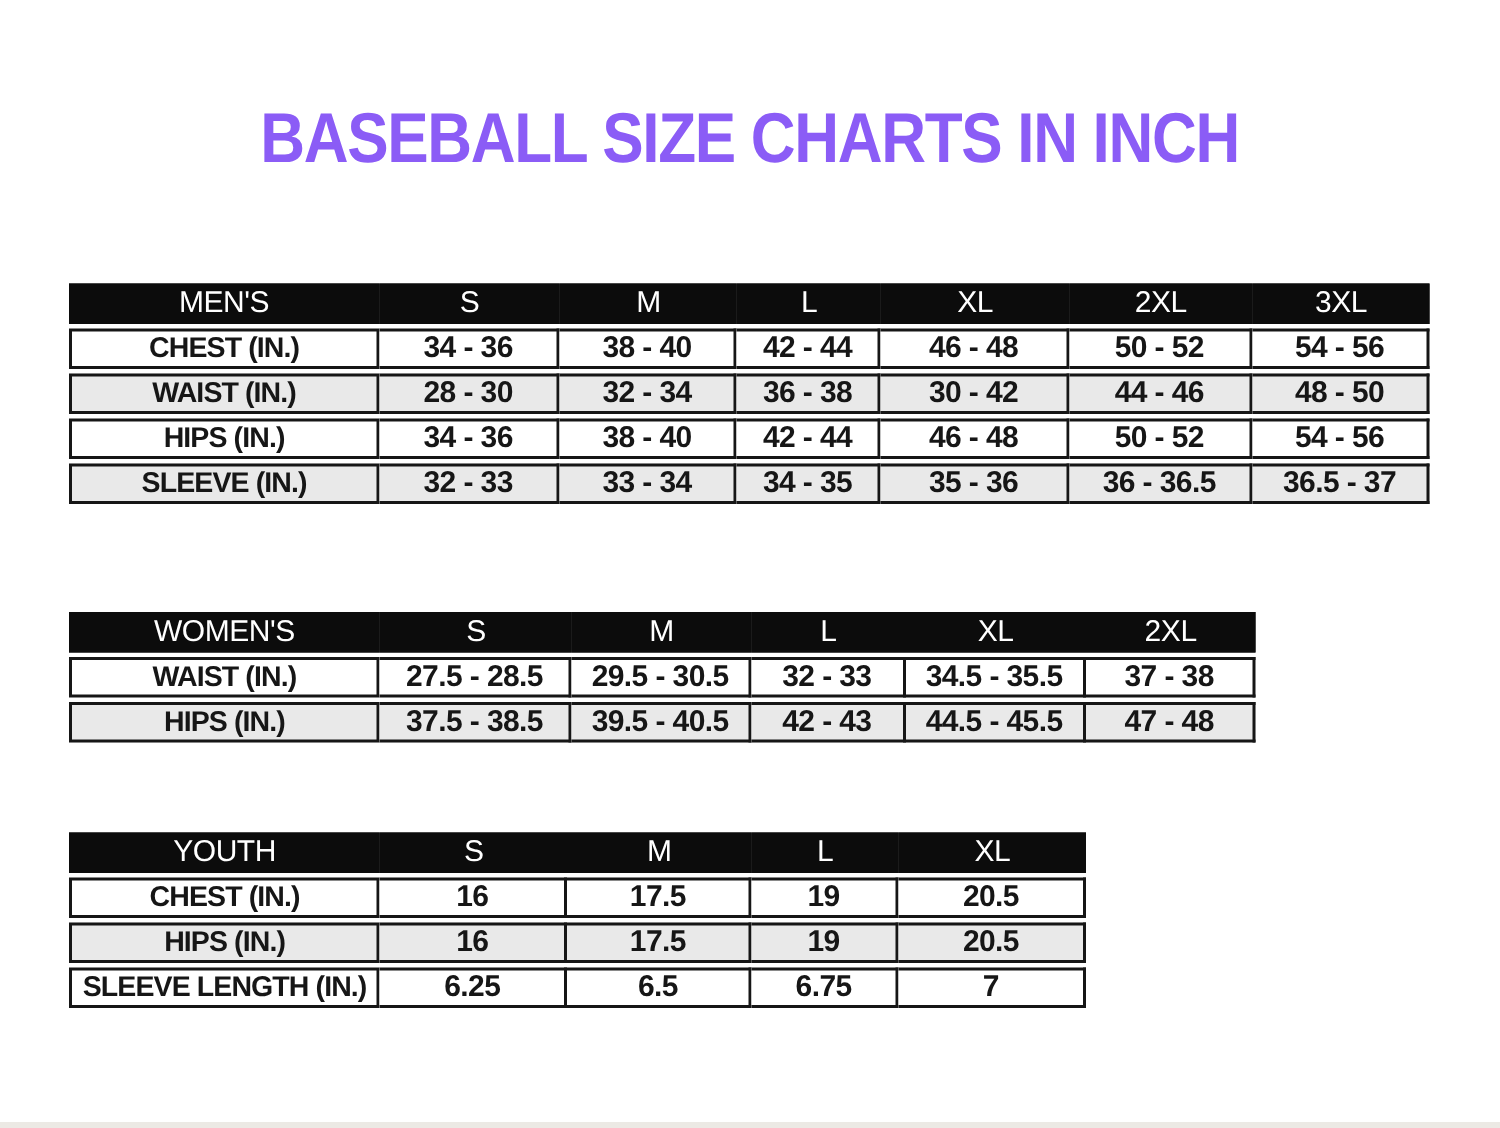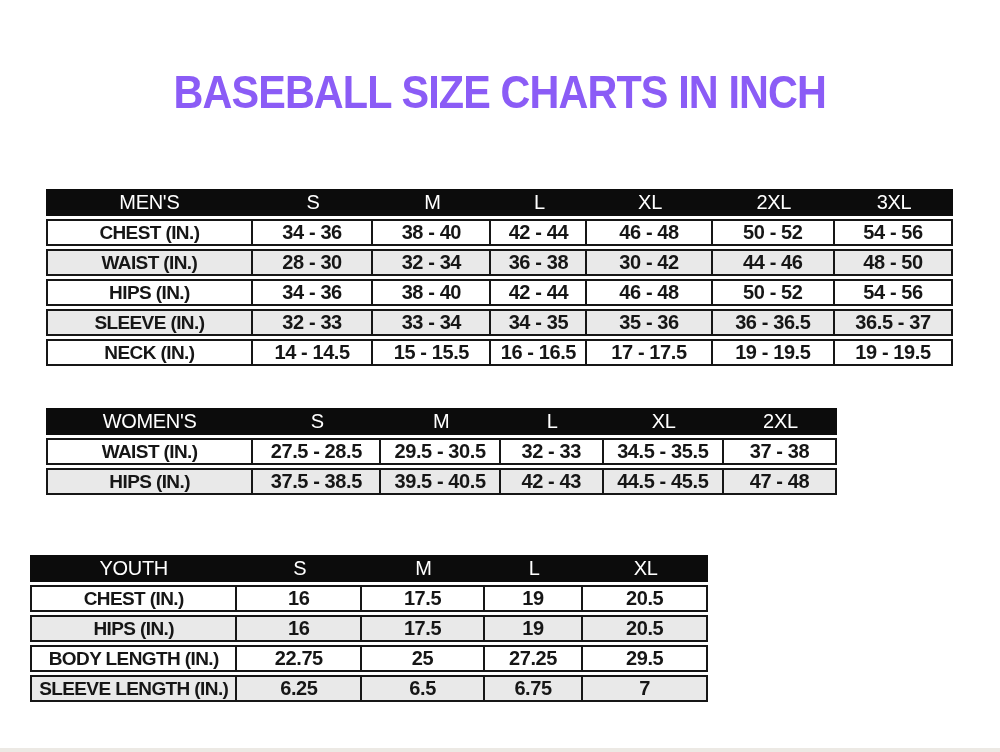--- a/index.html
+++ b/index.html
@@ -33,21 +33,21 @@
 
   
   table.size-table{
     position:absolute;
     border-collapse:separate;
     border-spacing:0 3px;
     table-layout:fixed;
   }
   #t-mens  {left:46px;top:186px;width:907px;}
   #t-womens{left:46px;top:378px;width:791px;margin-top:27px;}
-  #t-youth {left:30px;top:552px;width:678px;}
+  #t-youth {left:46px;top:552px;width:678px;}
 
   .size-table th{
     background:var(--header-bg);
     color:var(--header-text);
     border:2px solid var(--header-bg);
     height:27px;
     font-size:20px;font-weight:normal;
     letter-spacing:-0.3px;
     text-align:center;vertical-align:middle;
     overflow:hidden;white-space:nowrap;
@@ -143,29 +143,20 @@
         </tr>
         <tr>
           <td class="row-label">SLEEVE (IN.)</td>
           <td>32 - 33</td>
           <td>33 - 34</td>
           <td>34 - 35</td>
           <td>35 - 36</td>
           <td>36 - 36.5</td>
           <td>36.5 - 37</td>
         </tr>
-        <tr>
-          <td class="row-label">NECK (IN.)</td>
-          <td>14 - 14.5</td>
-          <td>15 - 15.5</td>
-          <td>16 - 16.5</td>
-          <td>17 - 17.5</td>
-          <td>19 - 19.5</td>
-          <td>19 - 19.5</td>
-        </tr>
       </tbody>
     </table>
 
   <table id="t-womens" class="size-table">
       <thead>
         <tr>
           <th>WOMEN'S</th>
           <th>S</th>
           <th>M</th>
           <th>L</th>
@@ -212,27 +203,20 @@
           <td>20.5</td>
         </tr>
         <tr>
           <td class="row-label">HIPS (IN.)</td>
           <td>16</td>
           <td>17.5</td>
           <td>19</td>
           <td>20.5</td>
         </tr>
         <tr>
-          <td class="row-label">BODY LENGTH (IN.)</td>
-          <td>22.75</td>
-          <td>25</td>
-          <td>27.25</td>
-          <td>29.5</td>
-        </tr>
-        <tr>
           <td class="row-label">SLEEVE LENGTH (IN.)</td>
           <td>6.25</td>
           <td>6.5</td>
           <td>6.75</td>
           <td>7</td>
         </tr>
       </tbody>
     </table>
 
   <div class="bottom-edge"></div>

